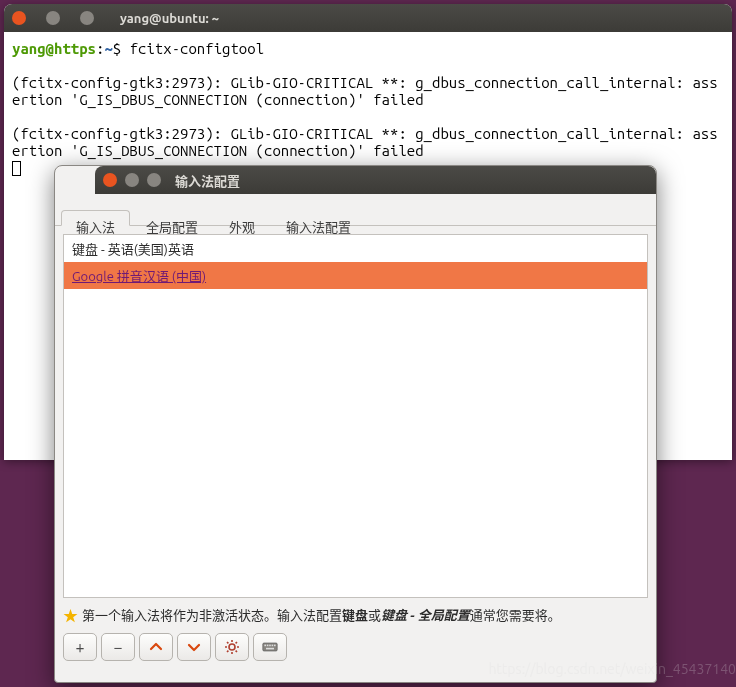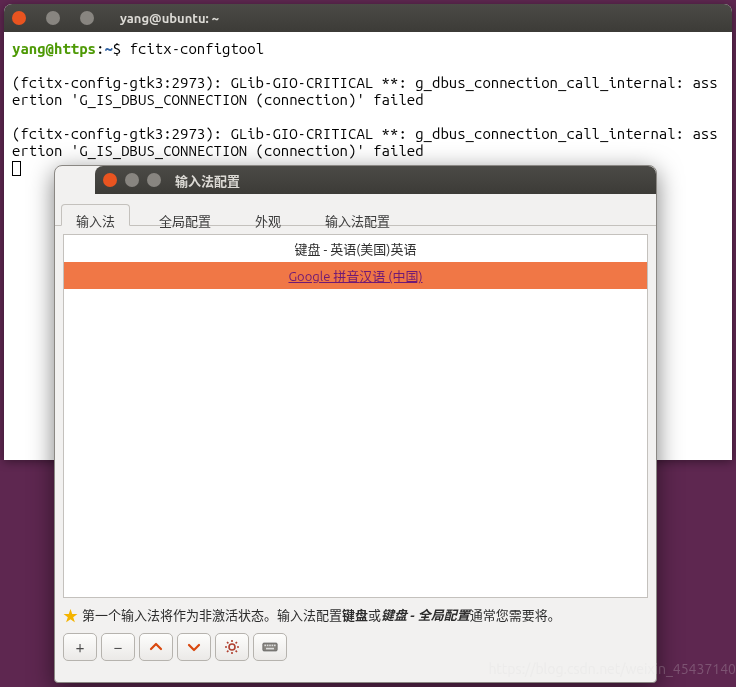--- a/index.html
+++ b/index.html
@@ -77,23 +77,23 @@
       gap: 8px;
       margin-left: 40px;
     }
     .cfg-title { color: #dcdad5; font-size: 13px; font-weight: bold; margin-left: 6px; }
 
     .tabbar {
       height: 32px;
       display: flex;
       border-bottom: 1px solid #c4c1bd;
       background: #f2f1f0;
-      padding-top: 10px;
+      padding-top: 16px;
       padding-left: 6px;
-      gap: 14px;
+      gap: 1px;
     }
     .tab {
       padding: 6px 14px 6px 14px;
       font-size: 13px;
       color: #3c3c3c;
       border: 1px solid transparent;
       border-bottom: none;
       cursor: pointer;
       border-radius: 4px 4px 0 0;
     }
@@ -106,21 +106,21 @@
 
     .list-area {
       margin: 8px 8px 4px 8px;
       background: #fff;
       border: 1px solid #c4c1bd;
       height: 364px;
       overflow: hidden;
     }
     .list-row {
       display: flex;
-      justify-content: center;
+      justify-content: flex-start;
       padding: 4px 8px;
       font-size: 13px;
       color: #2c2c2c;
     }
     .list-row.selected {
       background: #f07746;
       color: #701a75;
       text-decoration: underline;
     }
 

